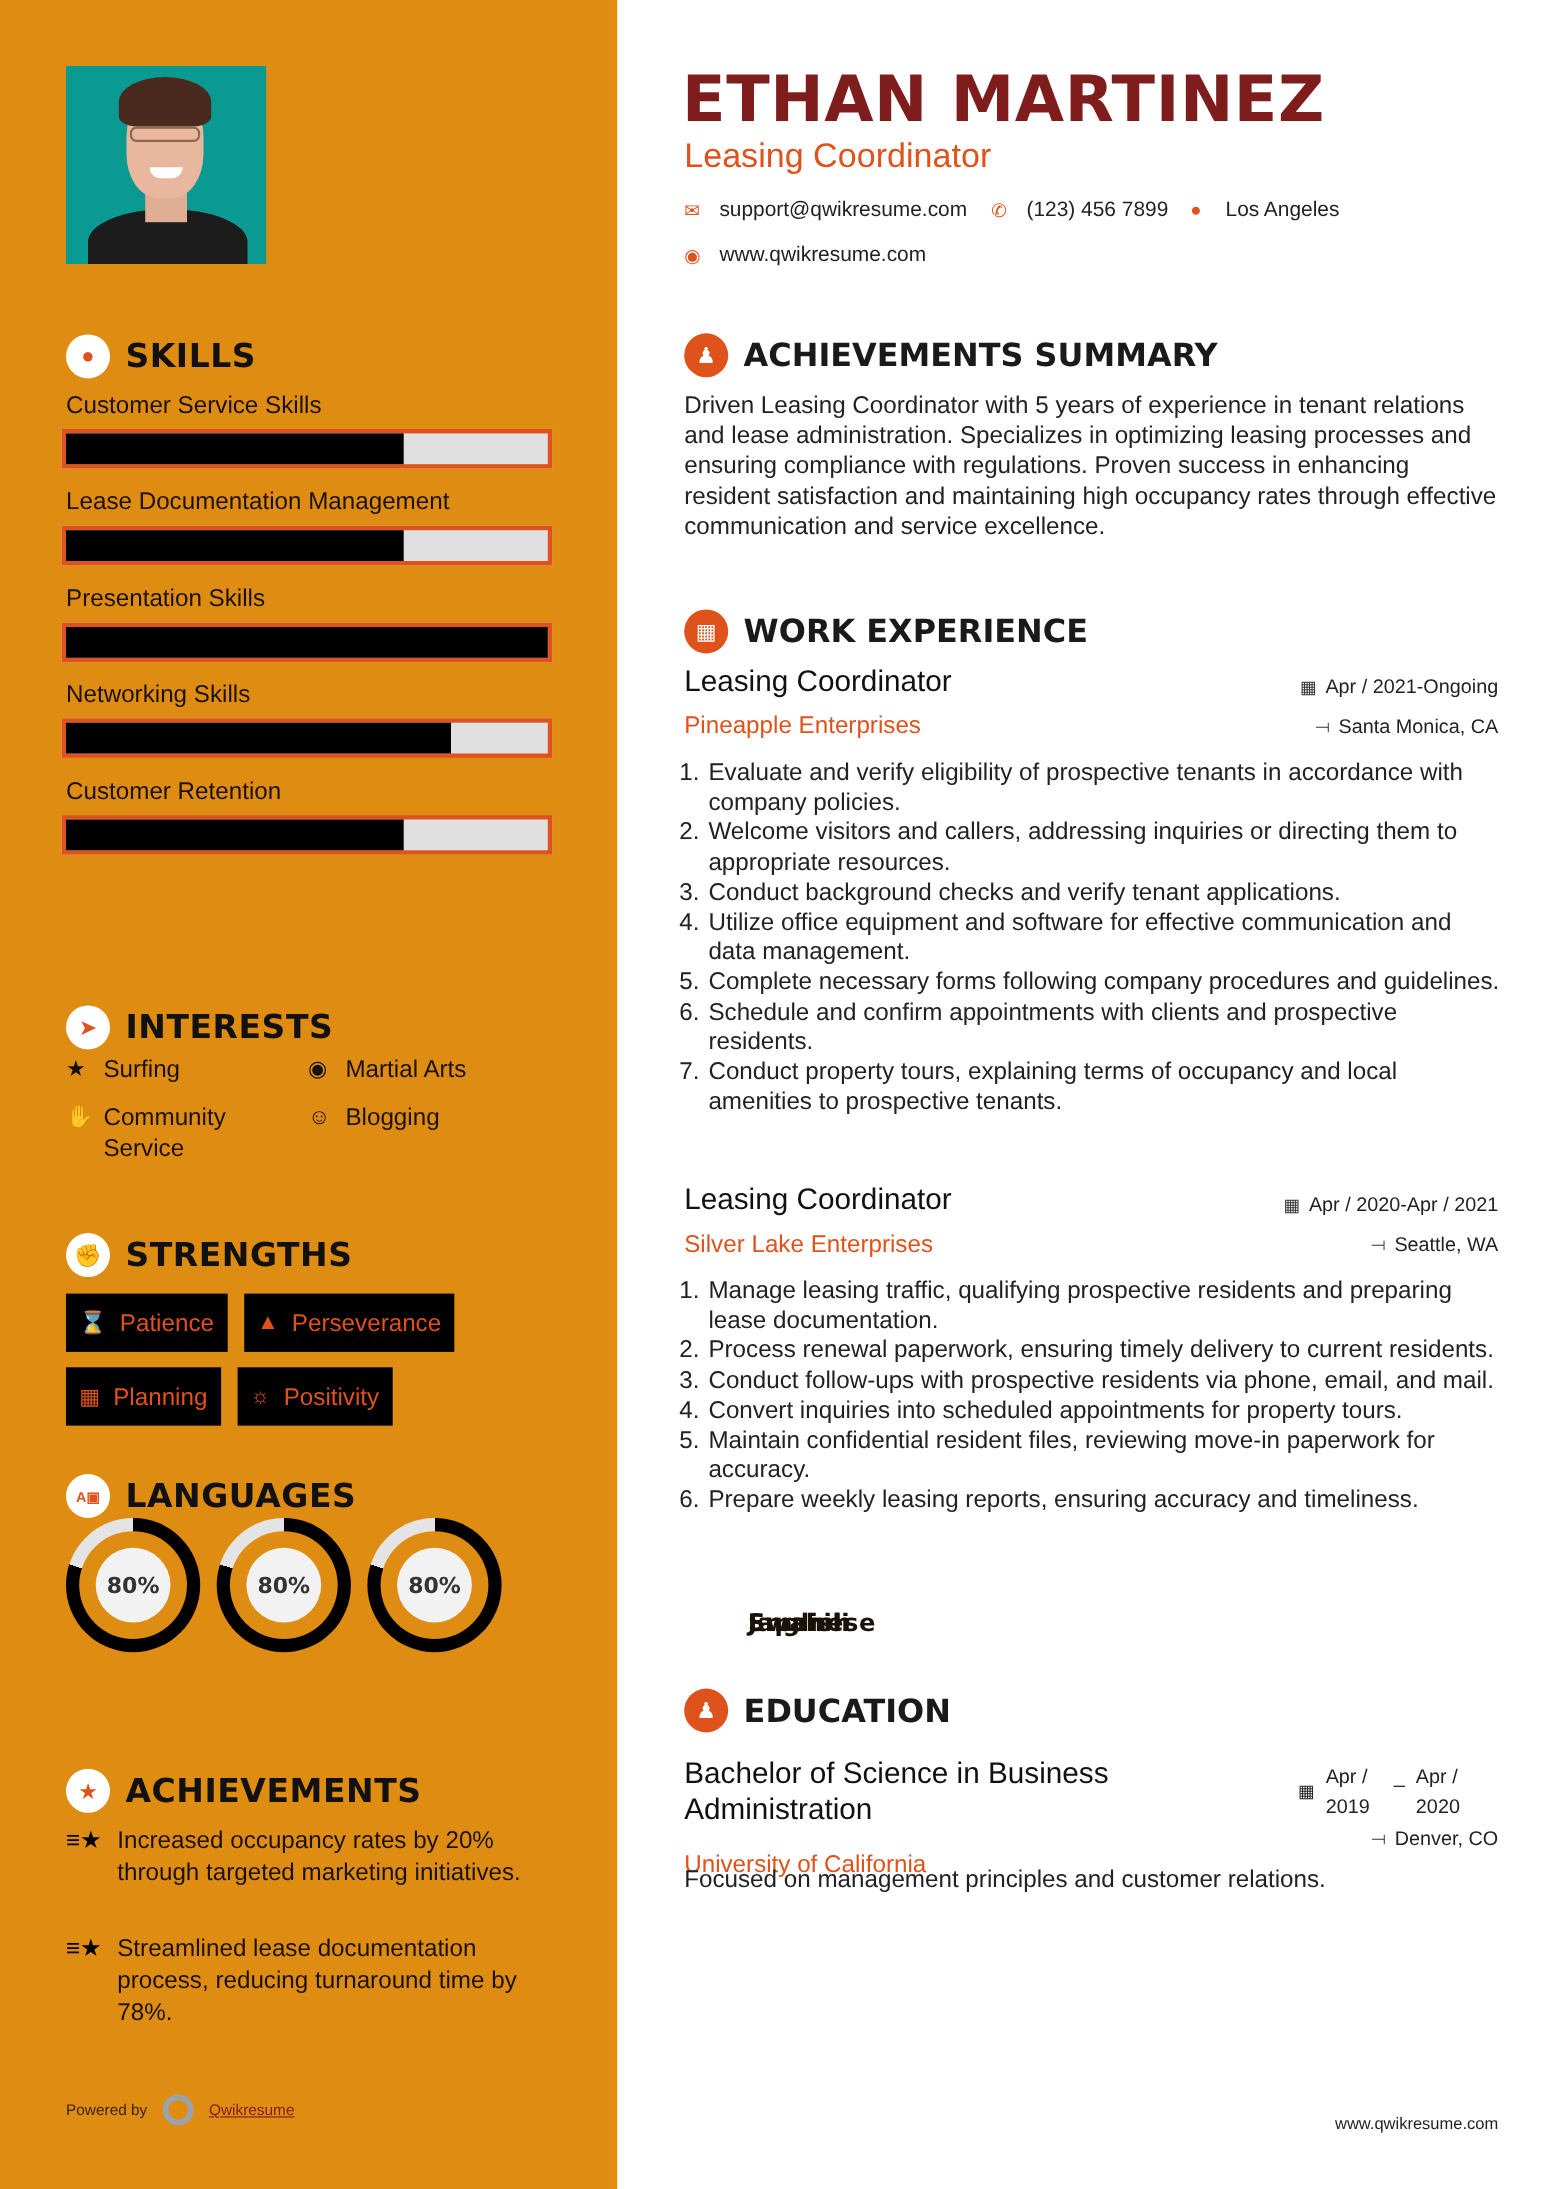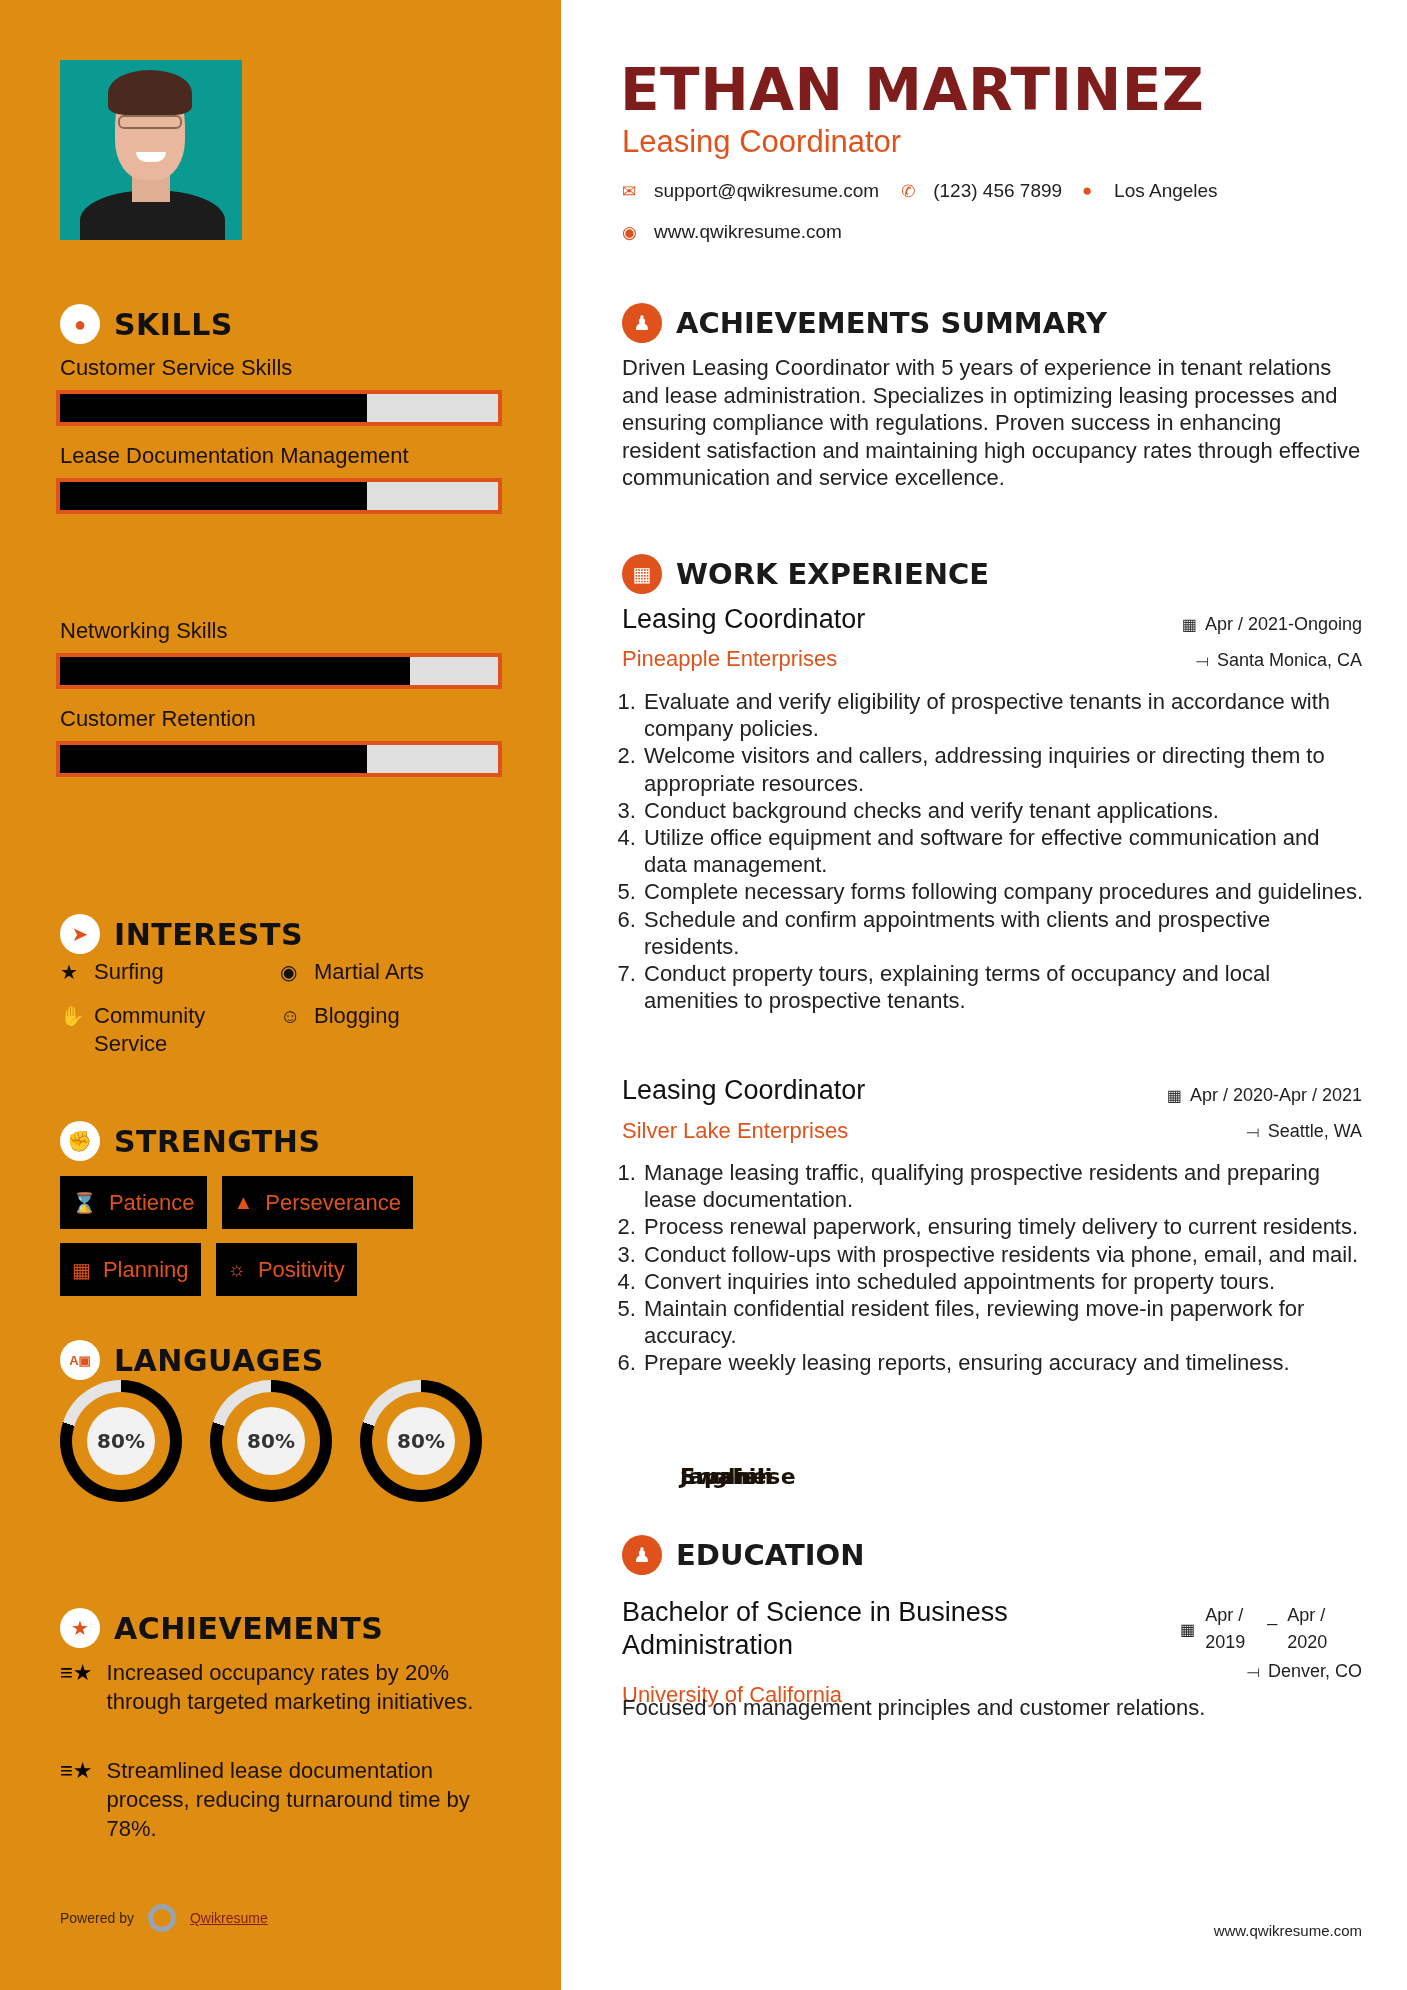--- a/index.html
+++ b/index.html
@@ -25,21 +25,21 @@
   .skill .bar .fill { position: absolute; left: 0; top: 0; bottom: 0; background: #000; }
 
   .interests { position: absolute; left: 60px; top: 958px; width: 480px; display: grid; grid-template-columns: 220px 240px; row-gap: 16px; }
   .interest { display: flex; gap: 12px; font-size: 22px; color: #1a1208; line-height: 28px; }
   .interest .ic { width: 22px; flex: 0 0 22px; font-size: 20px; color: #111; }
 
   .strengths { position: absolute; left: 60px; top: 1176px; width: 460px; display: flex; flex-wrap: wrap; gap: 14px 15px; }
   .strength { background: #000; color: #E0521B; height: 53px; padding: 0 12px; display: flex; align-items: center; gap: 12px; font-size: 22px; }
   .strength .ic { font-size: 20px; }
 
-  .langs { position: absolute; left: 60px; top: 1380px; display: flex; gap: 28px; }
+  .langs { position: absolute; left: 60px; top: 1380px; display: flex; gap: 15px; }
   .lang { width: 122px; display: flex; flex-direction: column; align-items: center; }
   .ring { width: 122px; height: 122px; border-radius: 50%; position: relative;
           background: conic-gradient(#000 0 80%, #E4E4E4 80% 100%); }
   .ring::before { content: ""; position: absolute; inset: 12px; border-radius: 50%; background: #DF8C12; }
   .ring .inner { position: absolute; left: 27px; top: 27px; width: 68px; height: 68px; border-radius: 50%; background: #F2F2F2;
                  display: flex; align-items: center; justify-content: center; font-family: "DejaVu Sans", sans-serif; font-weight: bold; font-size: 20px; color: #333; }
   .lang .name { margin-top: 28px; font-size: 22px; color: #1a1208; }
 
   .ach { position: absolute; left: 60px; width: 460px; display: flex; gap: 14px; font-size: 22px; line-height: 29px; color: #1a1208; }
   .ach .ic { flex: 0 0 32px; font-size: 22px; color: #000; }
@@ -95,20 +95,26 @@
   <div class="skill" style="top:354px;">
     <div class="lbl">Customer Service Skills</div>
     <div class="bar">
         <div class="fill" style="width:70%"></div>
       </div>
   </div>
   <div class="skill" style="top:442px;">
     <div class="lbl">Lease Documentation Management</div>
     <div class="bar">
         <div class="fill" style="width:70%"></div>
+      </div>
+  </div>
+  <div class="skill" style="top:530px;">
+    <div class="lbl">Presentation Skills</div>
+    <div class="bar">
+        <div class="fill" style="width:100%"></div>
       </div>
   </div>
   <div class="skill" style="top:617px;">
     <div class="lbl">Networking Skills</div>
     <div class="bar">
         <div class="fill" style="width:80%"></div>
       </div>
   </div>
   <div class="skill" style="top:705px;">
     <div class="lbl">Customer Retention</div>

